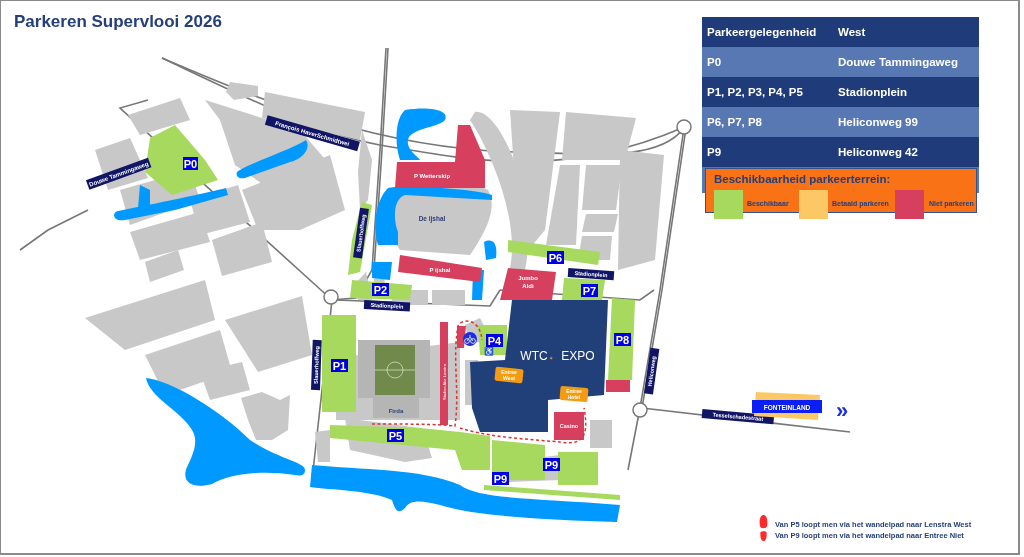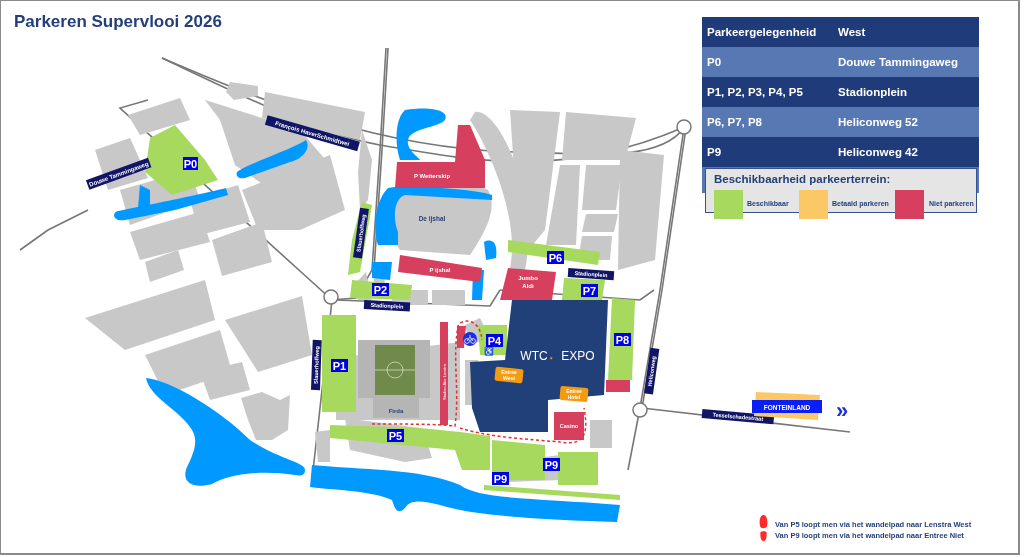--- a/index.html
+++ b/index.html
@@ -14,21 +14,21 @@
   .ptable { position: absolute; left: 702px; top: 17px; width: 277px; border-collapse: collapse; font-size: 11.5px; font-weight: bold; color: #fff; }
   .ptable .row { display: flex; height: 30px; align-items: center; }
   .ptable .row.dark { background: #1f3b7a; }
   .ptable .row.light { background: #5878b4; }
   .ptable .row.last { height: 26px; }
   .ptable .c1 { width: 136px; padding-left: 5px; }
   .ptable .c2 { flex: 1; }
   .ptable .c2 .sub { display: block; font-size: 5.5px; font-weight: normal; margin-top: 1px; }
 
   
-  .legend { position: absolute; left: 705px; top: 168px; width: 272px; height: 45px; border: 1.5px solid #36518f; background: #e5e5e5; }
+  .legend { position: absolute; left: 705px; top: 168px; width: 272px; height: 45px; border: 1.5px solid #36518f; background: #f97316; }
   .legend .lt { position: absolute; left: 8px; top: 4px; font-size: 11.5px; font-weight: bold; color: #243f7a; }
   .legend .sw { position: absolute; top: 21px; width: 29px; height: 29px; }
   .legend .sl { position: absolute; top: 31px; font-size: 7px; font-weight: bold; color: #243f7a; }
 
   
   .notes { position: absolute; left: 775px; top: 519px; font-size: 7.5px; color: #243f7a; line-height: 11px; font-weight: bold; }
   .foot { position: absolute; left: 759px; top: 515px; width: 9px; height: 26px; }
 </style>
 </head>
 <body>
@@ -254,21 +254,21 @@
   <div class="row light">
     <div class="c1">P0</div>
     <div class="c2">Douwe Tammingaweg</div>
   </div>
   <div class="row dark">
     <div class="c1">P1, P2, P3, P4, P5</div>
     <div class="c2">Stadionplein</div>
   </div>
   <div class="row light">
     <div class="c1">P6, P7, P8</div>
-    <div class="c2">Heliconweg 52</div>
+    <div class="c2">Heliconweg 99</div>
   </div>
   <div class="row dark">
     <div class="c1">P9</div>
     <div class="c2">Heliconweg 42</div>
   </div>
   <div class="row light last">
     <div class="c1">P9</div>
   </div>
 </div>
 

